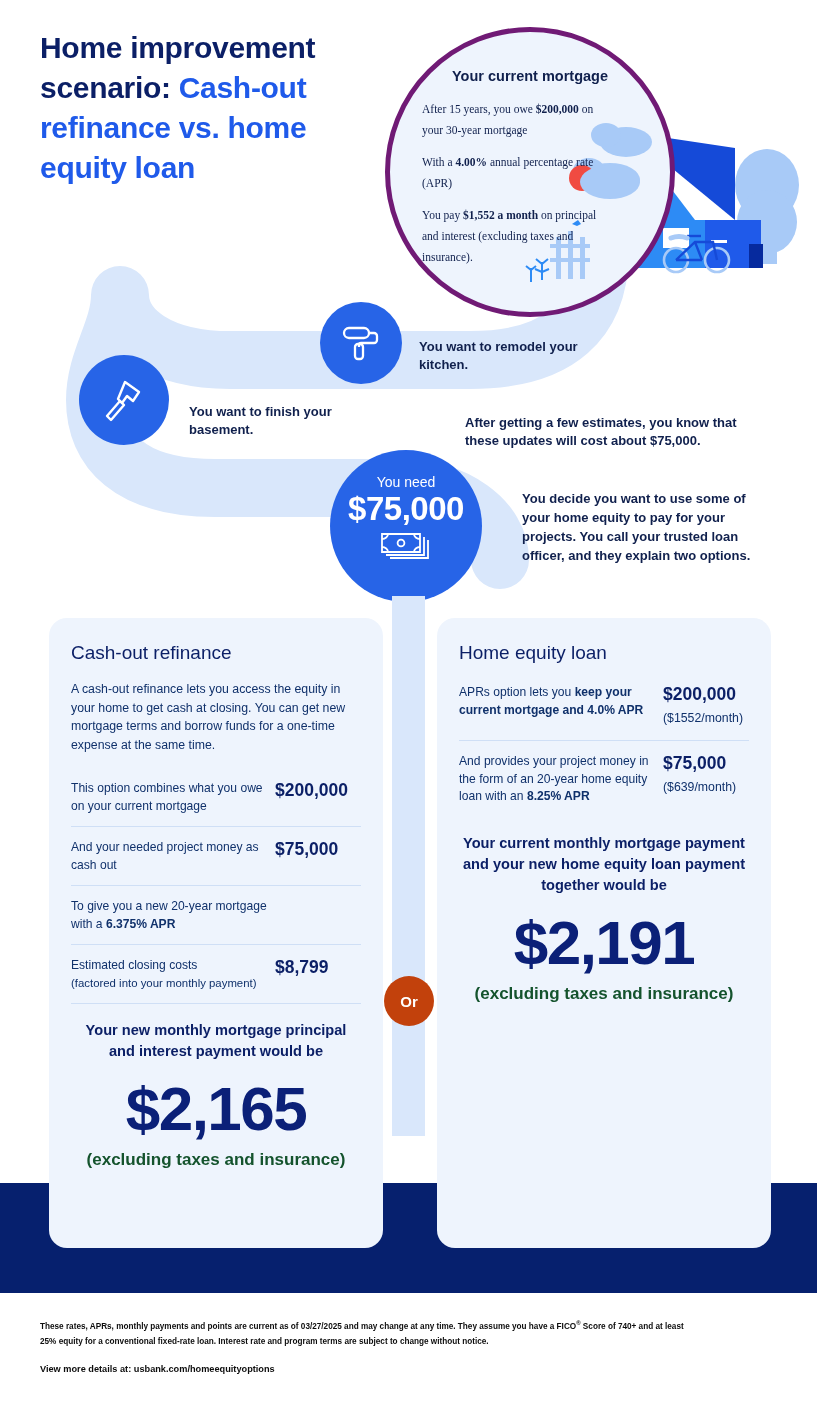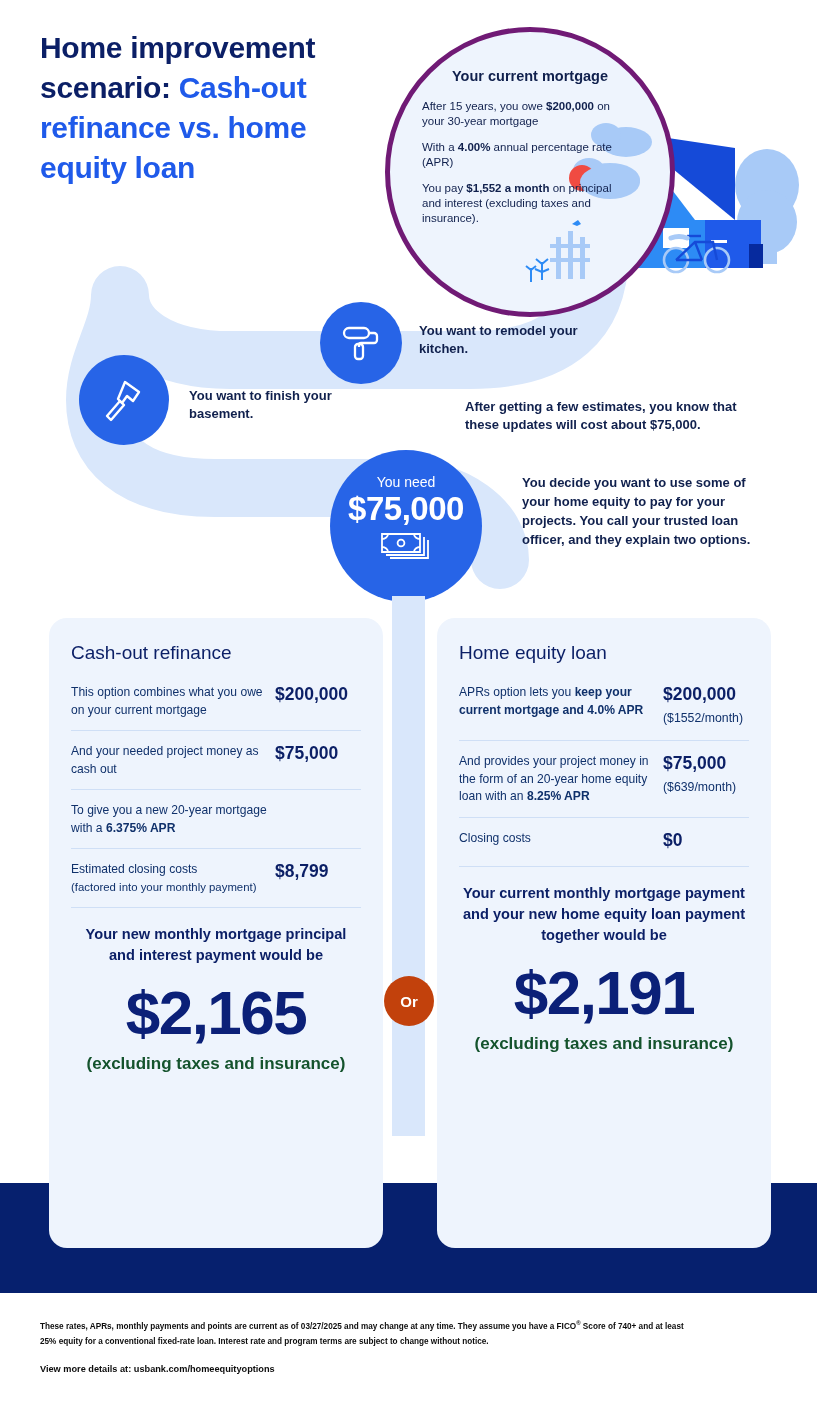--- a/index.html
+++ b/index.html
@@ -66,22 +66,23 @@
   }
   .mc-body {
     position: absolute;
     left: 32px;
     top: 67px;
     width: 190px;
     color: #10204d;
   }
   .mc-body p {
     font-size: 11.5px;
-    line-height: 15px;
+    line-height: 21px;
     margin-bottom: 11px;
+    font-family: Liberation Serif, serif;
   }
   .mc-body b { font-weight: bold; }
 
   
   .scene { position: absolute; inset: 0; z-index: 0; }
 
   
   .house-wrap {
     position: absolute;
     left: 545px;
@@ -101,20 +102,21 @@
   }
   .circle-hammer { left: 79px; top: 355px; width: 90px; height: 90px; }
   .circle-roller { left: 320px; top: 302px; width: 82px; height: 82px; }
 
   .step-text {
     position: absolute;
     font-size: 13px;
     line-height: 18px;
     font-weight: bold;
     color: #10204d;
+    margin-top: 16px;
   }
   .text-basement { left: 189px; top: 387px; width: 180px; }
   .text-kitchen  { left: 419px; top: 322px; width: 180px; }
   .text-estimate { left: 465px; top: 398px; width: 290px; font-weight: bold; }
   .text-decide   { left: 522px; top: 473px; width: 255px; font-weight: bold; line-height: 19px; }
 
   
   .need-circle {
     position: absolute;
     left: 330px;
@@ -422,20 +424,21 @@
 
   <div class="step-text text-decide">You decide you want to use some of your home equity to pay for your projects. You call your trusted loan officer, and they explain two options.</div>
 
   <div class="navy-band"></div>
 
   <div class="connector-bar"></div>
   <div class="or-badge">Or</div>
 
   <div class="card card-left">
     <div class="card-title">Cash-out refinance</div>
+    <div class="card-intro">A cash-out refinance lets you access the equity in your home to get cash at closing. You can get new mortgage terms and borrow funds for a one-time expense at the same time.</div>
 
     <div class="row first">
       <div class="row-label">
         <span>This option combines what you owe on your current mortgage</span>
       </div>
       <div class="row-value">$200,000</div>
     </div>
 
     <div class="row">
       <div class="row-label">
@@ -482,26 +485,20 @@
     <div class="row">
       <div class="row-label">
         <span>And provides your project money in the form of an 20-year home equity loan with an </span><b>8.25% APR</b>
       </div>
       <div class="row-value">
         <span>$75,000</span>
         <span class="per-month">($639/month)</span>
       </div>
     </div>
 
-    <div class="row divider-bottom">
-      <div class="row-label">
-        <span>Closing costs</span>
-      </div>
-      <div class="row-value">$0</div>
-    </div>
 
     <div class="summary">
       <div class="summary-lead">Your current monthly mortgage payment and your new home equity loan payment together would be</div>
       <div class="summary-amount">$2,191</div>
       <div class="summary-note">(excluding taxes and insurance)</div>
     </div>
   </div>
 
   <div class="footer">
     <div class="footer-disclaimer">

